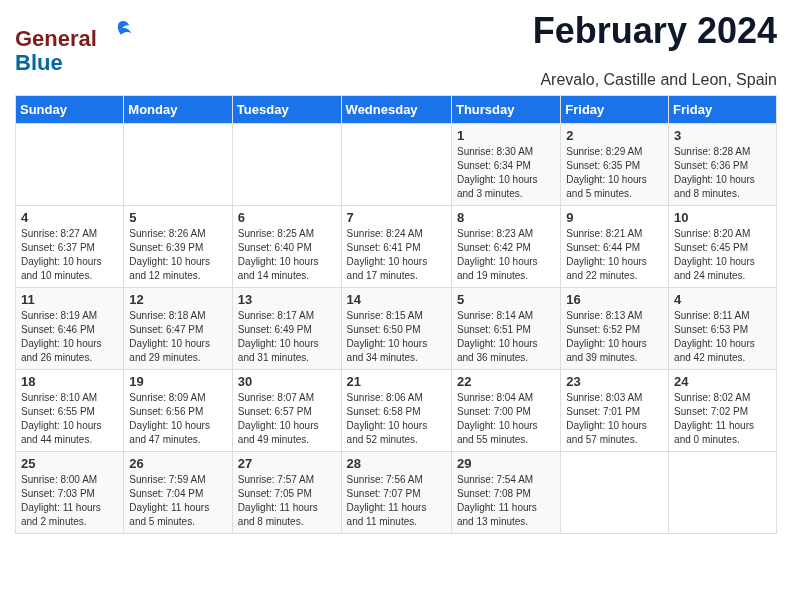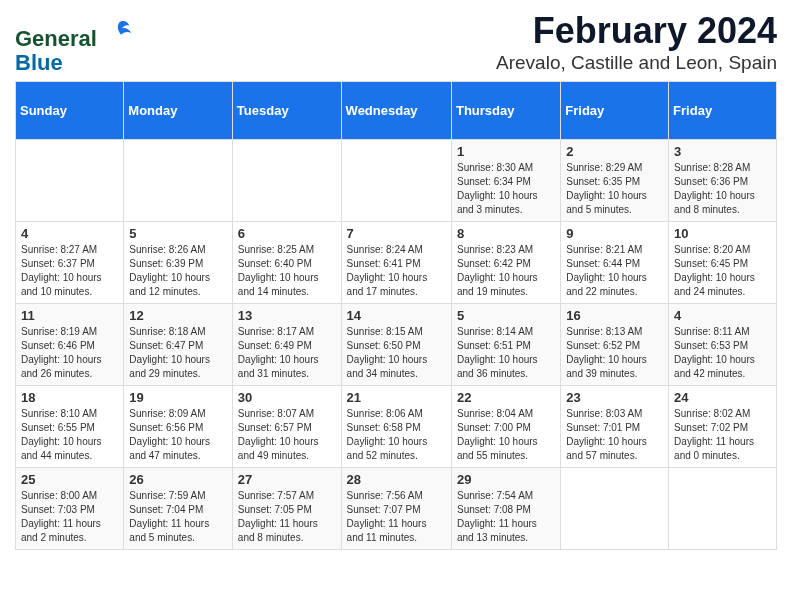--- a/index.html
+++ b/index.html
@@ -21,48 +21,49 @@
       align-items: center;
       margin-top: 8px;
     }
     .logo-text {
       font-size: 22px;
       font-weight: bold;
       color: #333;
       line-height: 1.1;
     }
     .logo-text span {
-      color: #14532d;
+      color: #7f1d1d;
     }
     .logo-bird {
       width: 28px;
       height: 28px;
       margin-left: 2px;
     }
     .title-area {
       text-align: right;
     }
     .month-title {
       font-size: 36px;
       font-weight: bold;
       color: #0f172a;
     }
     .location-title {
-      font-size: 19px;
-      color: #333;
+      font-size: 16px;
+      color: #333;
+      margin-top: 19px;
     }
     table {
       width: 100%;
       border-collapse: collapse;
       font-size: 11px;
     }
     thead tr th {
       background-color: #1a73e8;
       color: #fff;
-      padding: 21px 4px;
+      padding: 6px 4px;
       text-align: left;
       font-size: 13px;
       font-weight: bold;
       border: 1px solid #ddd;
     }
     tbody tr td {
       border: 1px solid #ddd;
       vertical-align: top;
       padding: 4px 5px;
       width: 113px;

